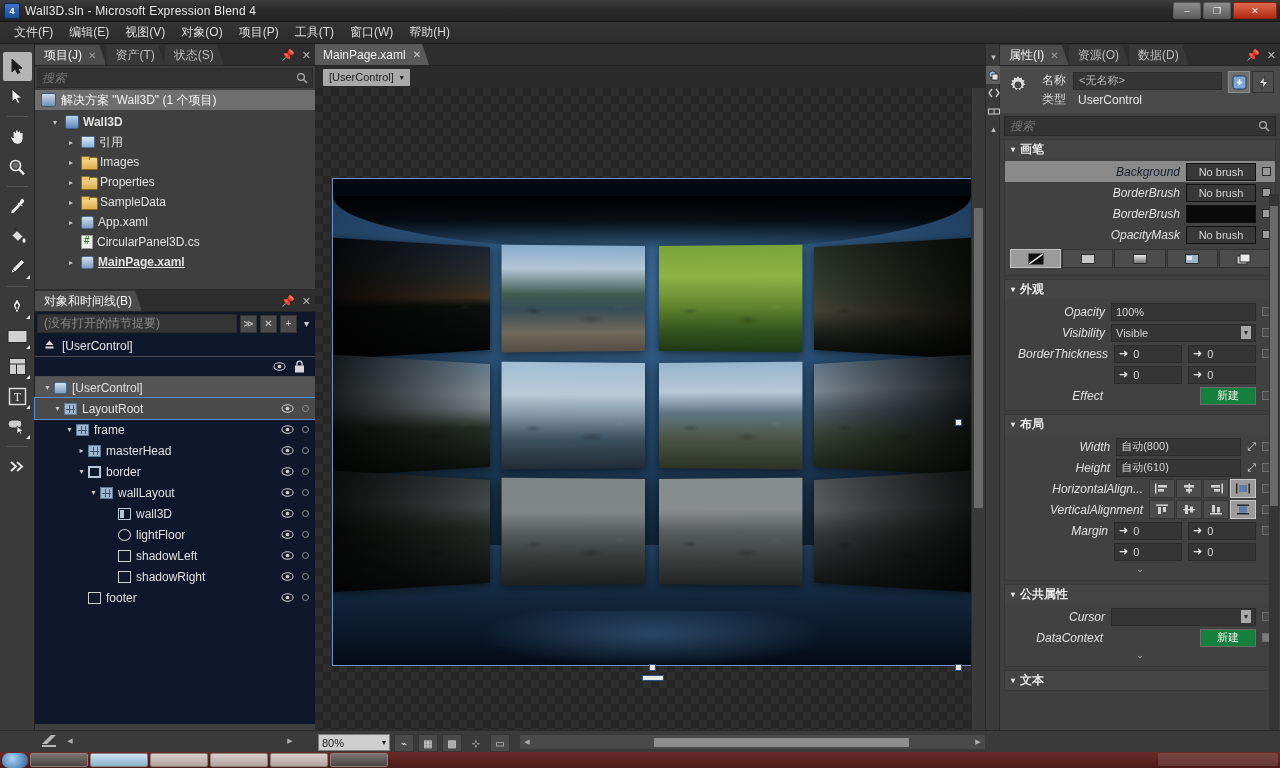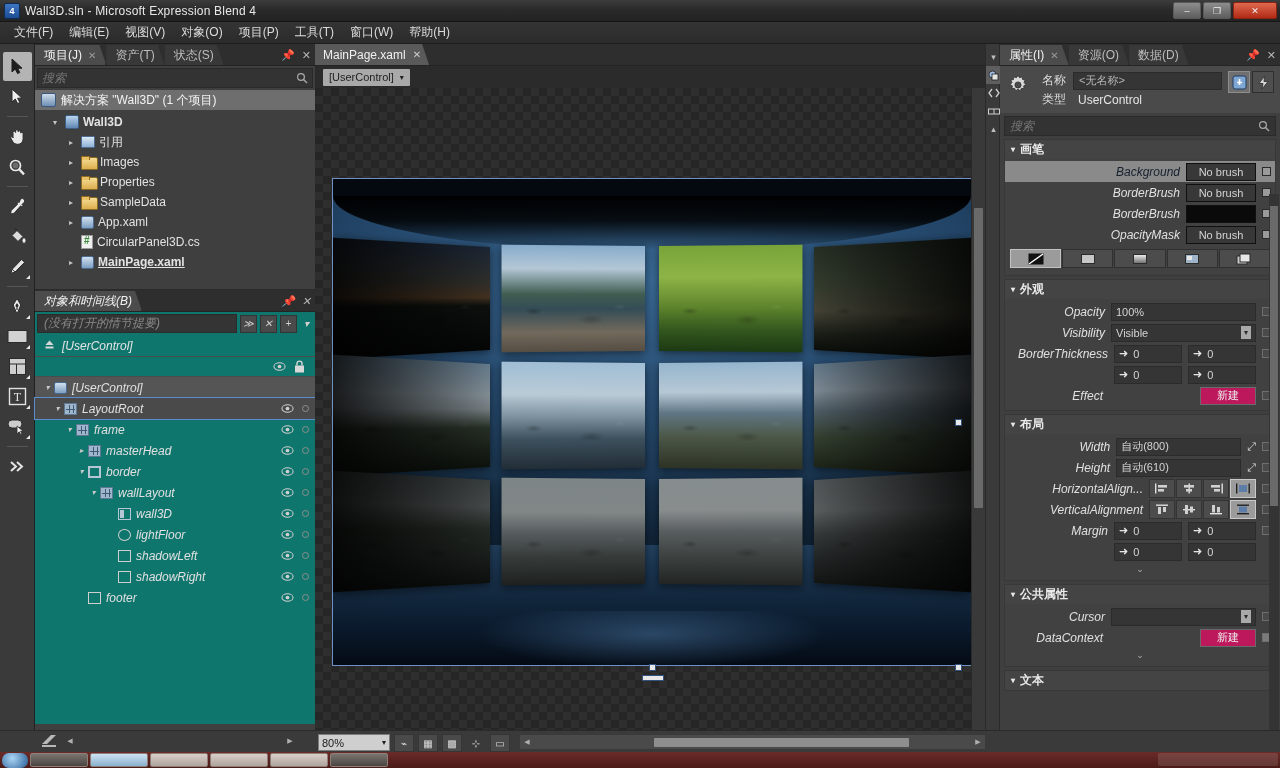--- a/index.html
+++ b/index.html
@@ -118,21 +118,21 @@
   .xico { width:13px; height:13px; border:1px solid #4a6a90; background:linear-gradient(to bottom,#cfe0f0,#7e9fc2); border-radius:2px; }
   .csico { width:12px; height:14px; background:#f0f0f0; border:1px solid #9a9a9a; position:relative; }
   .csico:after { content:'#'; position:absolute; left:2px; top:-1px; font-size:10px; color:#3a8a3a; font-weight:bold; }
   .prjico { width:14px; height:14px; background:linear-gradient(to bottom,#b9d5ef,#5f87b3); border:1px solid #3c5f88; border-radius:2px; }
   .refico { width:14px; height:12px; background:linear-gradient(to bottom,#dbe9f6,#8fb2d4); border:1px solid #4b6d93; border-radius:1px; }
   .solico { width:15px; height:14px; background:linear-gradient(to bottom,#cfdcea,#6e8fb4); border:1px solid #3a587d; border-radius:2px; }
   .trow .lbl.bold { font-weight: bold; }
   .trow .lbl.ul { text-decoration: underline; font-weight: bold; }
 
   
-  .otpanel { position: absolute; left: 0; top: 245px; width: 280px; bottom: 22px; background: #0f766e; border-top:1px solid #2a2a2a;font-style:italic; }
+  .otpanel { position: absolute; left: 0; top: 245px; width: 280px; bottom: 22px; background: #0f172a; border-top:1px solid #2a2a2a; }
   .ot-head {
     height: 22px; background: #2e2e2e; display: flex; align-items: flex-end; position: relative;
     border-bottom:1px solid #242424;
   }
   .storyrow {
     height: 19px; margin: 2px 2px; display: flex; align-items: center; gap: 3px;
   }
   .story-input {
     flex: 1; height: 19px; background:#343434; border:1px solid #2b2b2b; color:#8a8a8a;
     display:flex; align-items:center; padding-left:6px; font-size:12px;
@@ -310,21 +310,21 @@
   .pv.num .ar { margin-right:5px; color:#e4e4e4; }
   .adv { width: 9px; height: 9px; border: 1px solid #6e6e6e; background:#4a4a4a; }
   .adv.solid { background:#7b7b7b; }
   .swatch-sq { width:9px;height:9px;background:#9a9a9a;border:1px solid #2a2a2a;}
   .brushtabs { display:flex; gap:1px; padding: 4px 5px 3px 5px; }
   .btab { flex:1; height:19px; background:#4c4c4c; border:1px solid #303030; display:flex;align-items:center;justify-content:center;}
   .btab.on { background:#9b9b9b; border-color:#c2c2c2; }
   .alignset { display:flex; gap:1px; }
   .abtn { width:26px;height:19px;background:#4c4c4c;border:1px solid #343434;display:flex;align-items:center;justify-content:center;}
   .abtn.on { background:#9b9b9b; border-color:#c9c9c9; }
-  .newbtn { width:56px;height:18px;background:#be185d;border:1px solid #6a6a6a;display:flex;align-items:center;justify-content:center;font-size:11px;color:#eee;}
+  .newbtn { width:56px;height:18px;background:#15803d;border:1px solid #6a6a6a;display:flex;align-items:center;justify-content:center;font-size:11px;color:#eee;}
   .chev { height:14px; display:flex;align-items:center;justify-content:center;color:#b0b0b0;font-size:9px;background:#414141;}
   .rdock-sb { position:absolute; right:1px; top:150px; width:10px; bottom:3px; background:#343434;}
   .rdock-sb .thumb { width:8px;margin:12px auto 0 auto;height:300px;background:#6a6a6a;}
 
   
   .statusbar { position: absolute; left: 0; bottom: 16px; width: 1280px; height: 22px; background: #3a3a3a; border-top: 1px solid #2a2a2a; }
   .st-left { position:absolute; left:40px; top:2px; display:flex; align-items:center; gap:5px; }
   .st-zoom { position:absolute; left:318px; top:3px; display:flex; gap:4px;}
   .zoomsel { width:72px;height:17px;background:#cfcfcf;border:1px solid #7d7d7d;display:flex;align-items:center;justify-content:space-between;padding:0 3px;color:#1b1b1b;font-size:11px;}
   .stbtn { width:20px;height:18px;background:#4a4a4a;border:1px solid #353535;display:flex;align-items:center;justify-content:center;color:#ddd;font-size:10px;}

